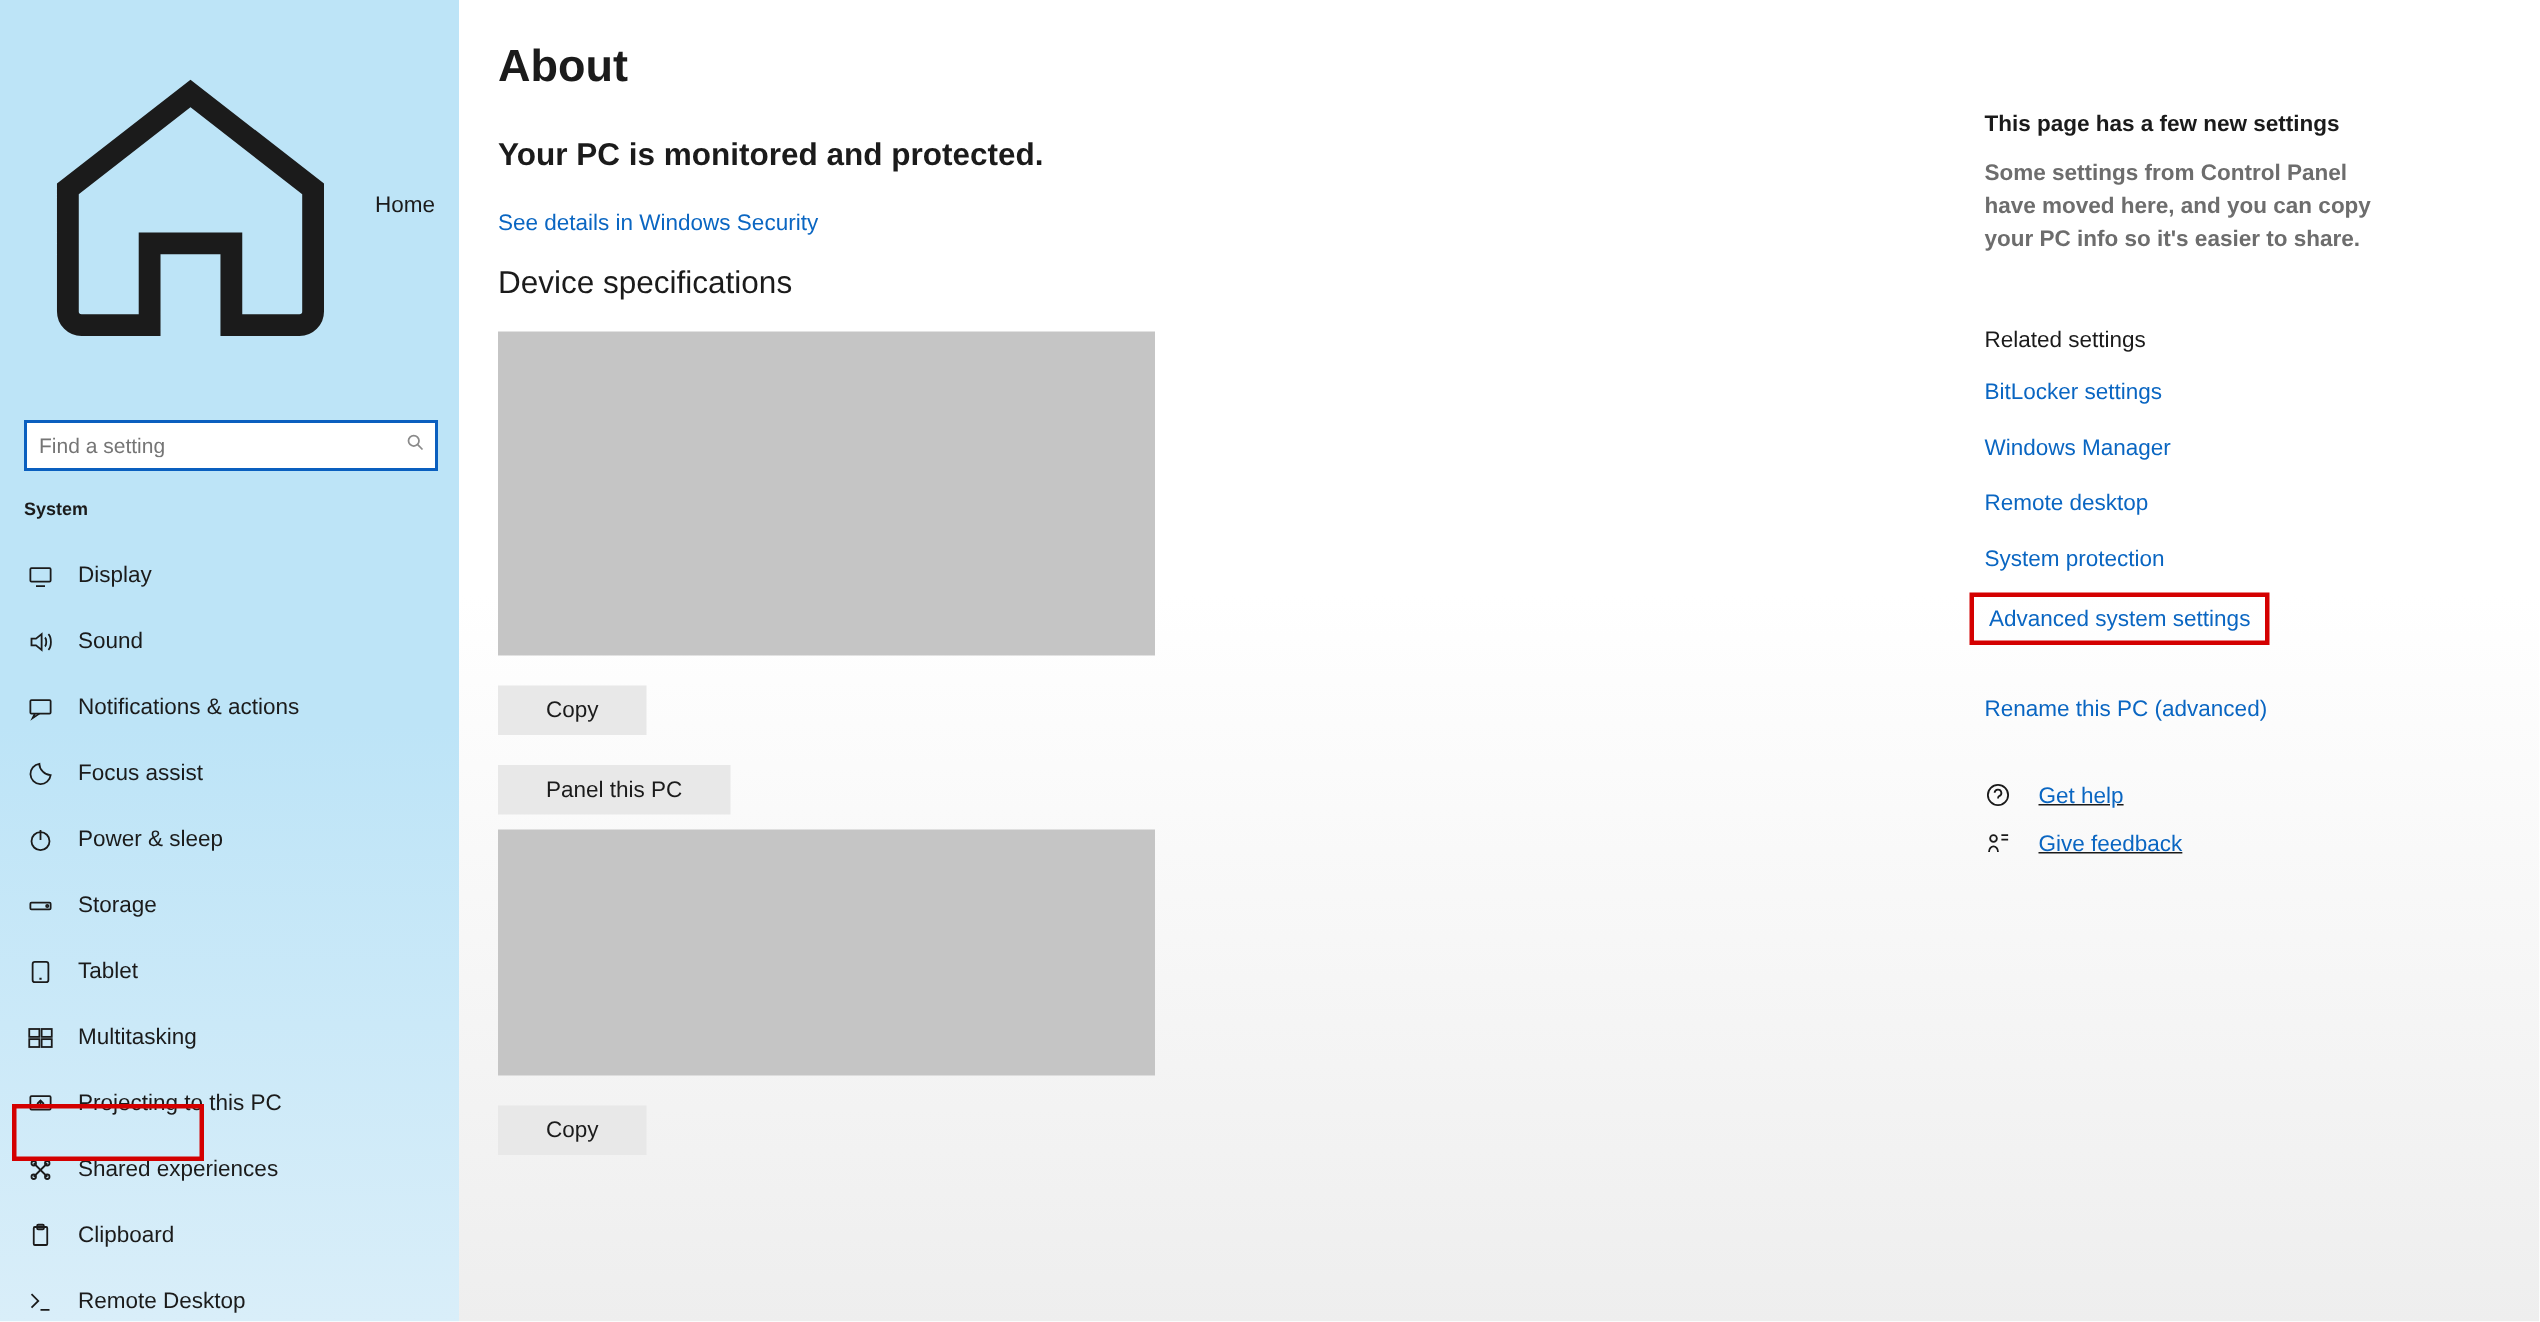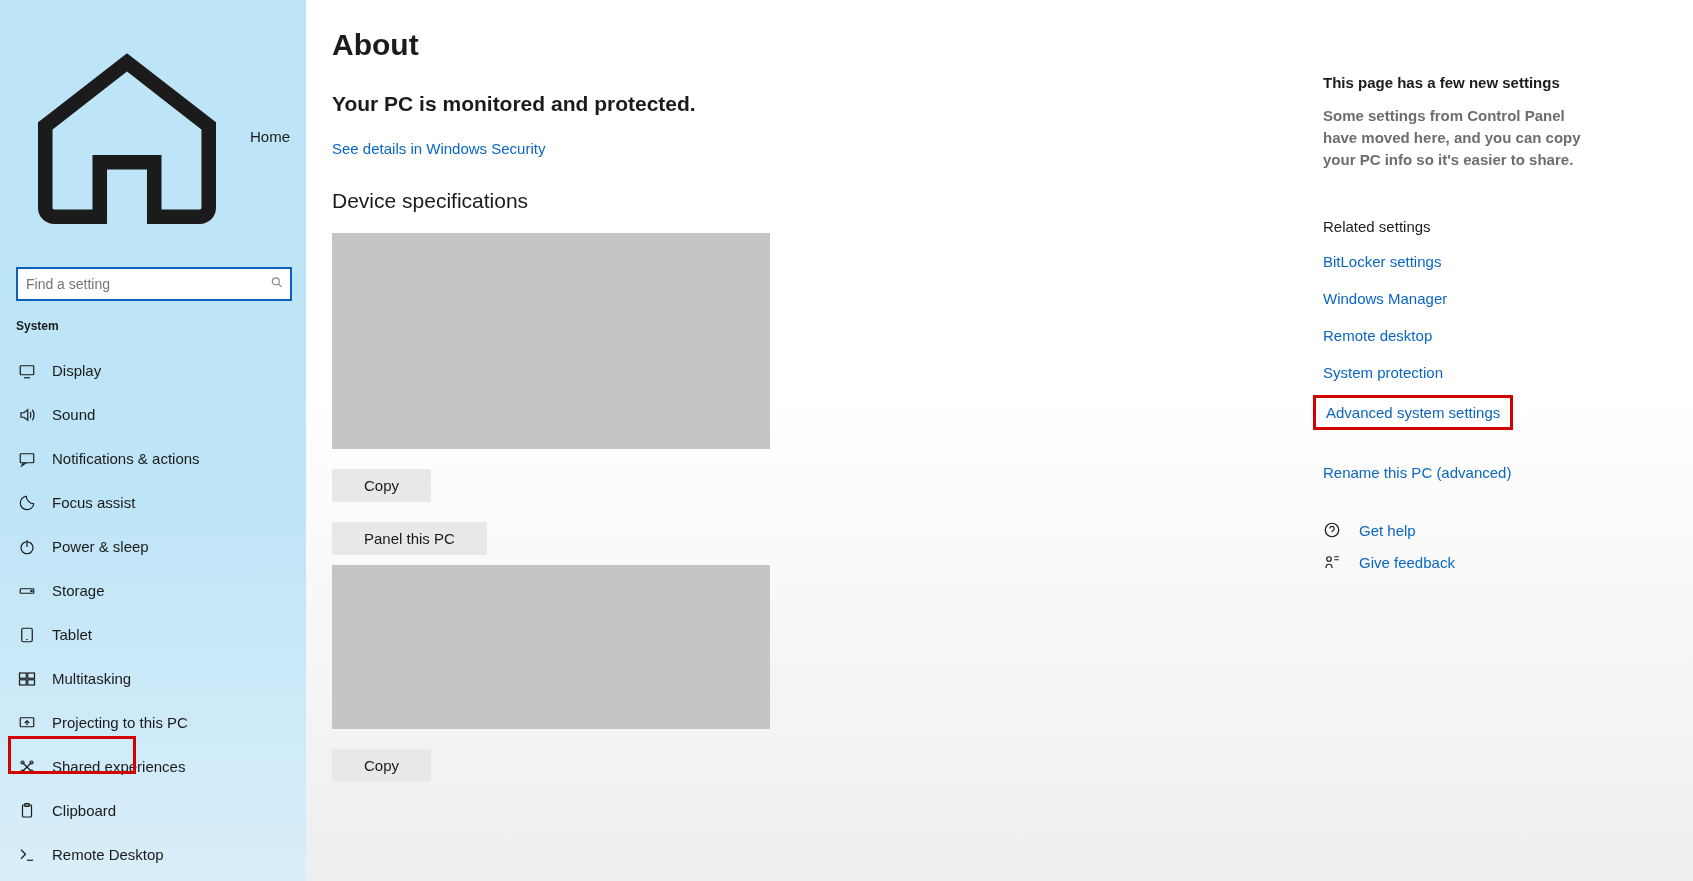--- a/index.html
+++ b/index.html
@@ -35,21 +35,21 @@
   .search-input {
     width: 100%;
     height: 34px;
     border: 2px solid #0a5fbf;
     background: #ffffff;
     padding: 0 28px 0 8px;
     font-size: 14px;
     color: #6b6b6b;
     outline: none;
   }
-  .search-box { position: relative; }
+  .search-box { position: relative; margin-top: 12px; }
   .search-box .s-icon {
     position: absolute;
     right: 8px;
     top: 50%;
     transform: translateY(-50%);
     color: #8a8a8a;
   }
   .section-label {
     font-weight: 600;
     font-size: 12px;
@@ -104,21 +104,21 @@
   .subheading {
     font-size: 21px;
     font-weight: 700;
     margin-bottom: 24px;
   }
   .link {
     color: #0a66c2;
     font-size: 15px;
     cursor: pointer;
     display: inline-block;
-    margin-bottom: 32px;
+    margin-bottom: 20px;
   }
   .section-title {
     font-size: 21px;
     font-weight: 400;
     margin-bottom: 20px;
   }
   .redacted-block {
     width: 438px;
     background: #c5c5c5;
   }
@@ -177,20 +177,21 @@
     margin: -6px -10px 14px -10px;
   }
   .support-block {
     margin-top: 40px;
   }
   .support-row {
     display: flex;
     align-items: center;
     gap: 18px;
     margin-bottom: 14px;
+    text-decoration: underline;
   }
   .support-row a {
     color: #0a66c2;
     text-decoration: none;
     font-size: 15px;
     cursor: pointer;
   }
   .sup-icon {
     width: 18px;
     height: 18px;

